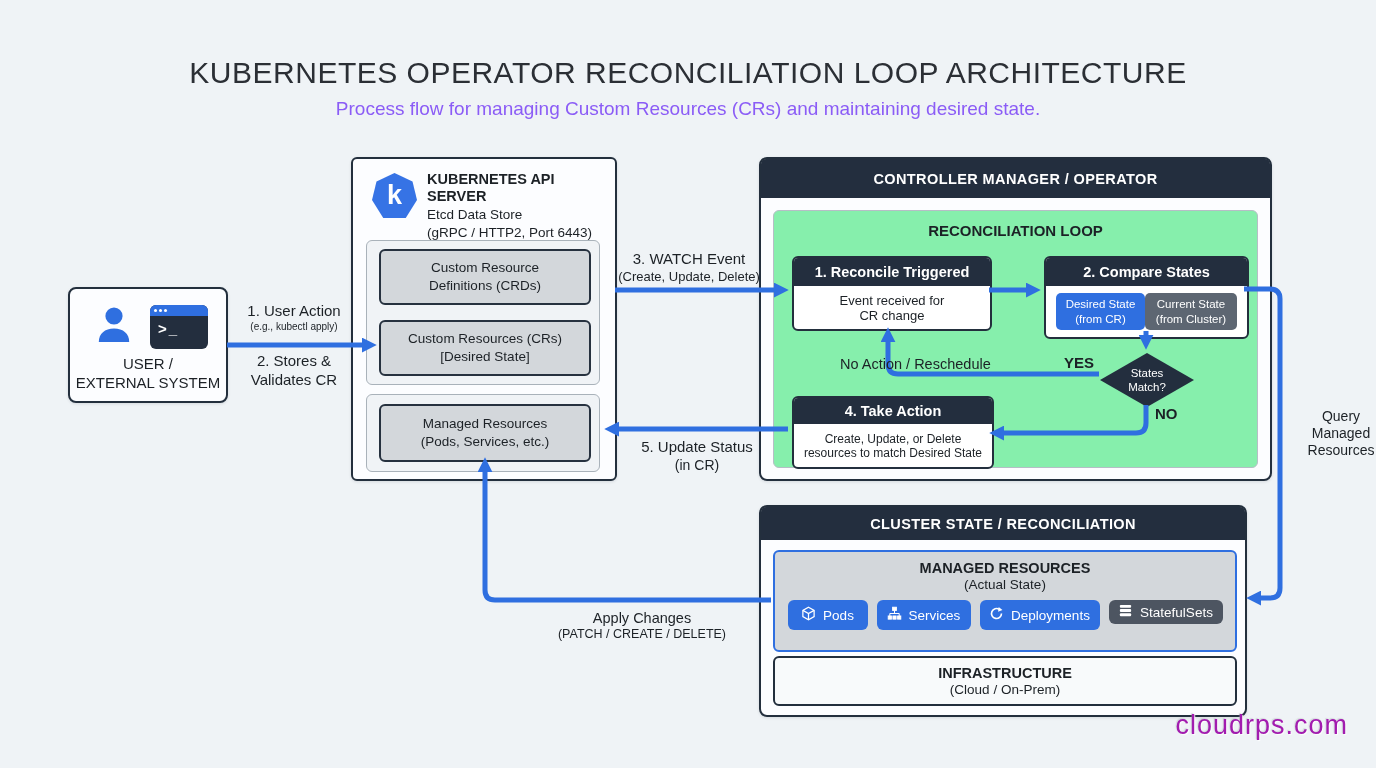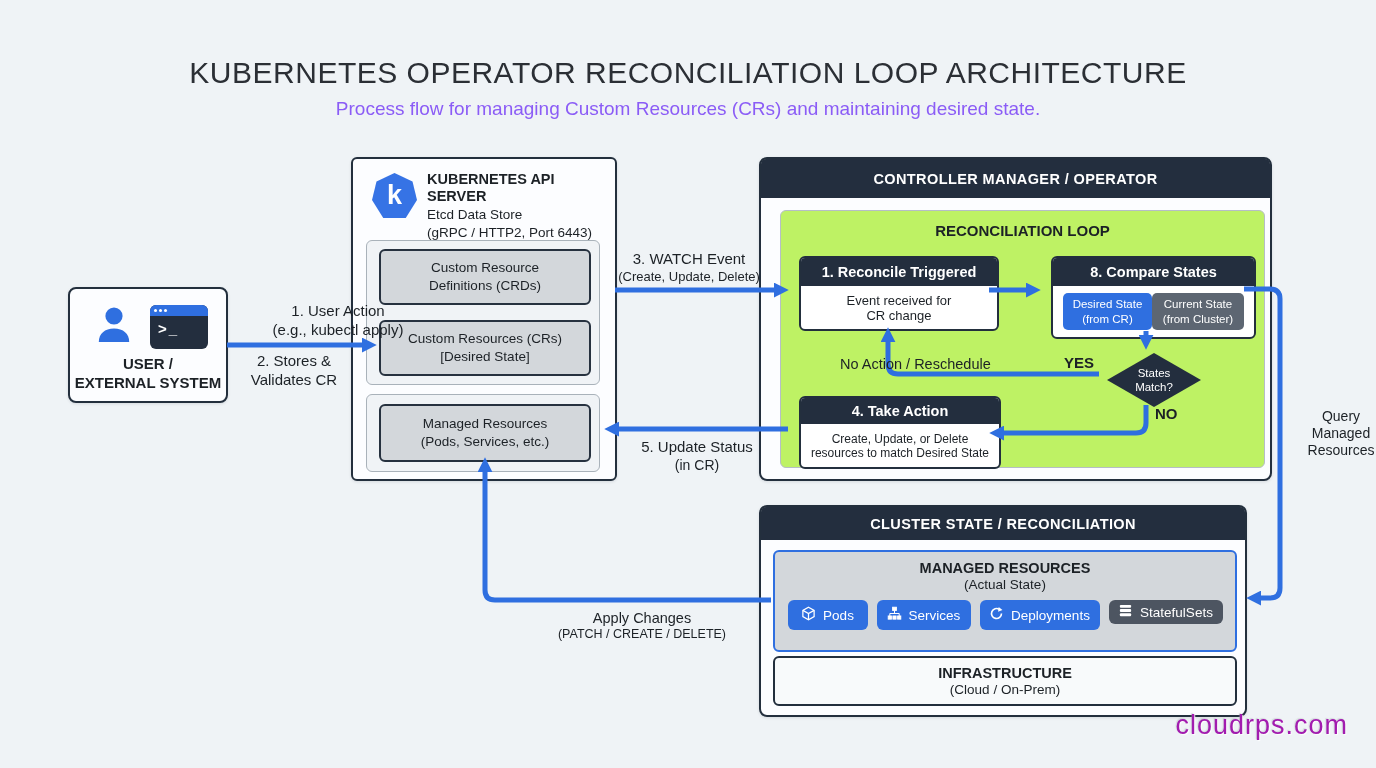--- a/index.html
+++ b/index.html
@@ -47,21 +47,21 @@
         </svg>
     </div>
     <div class="abs" style="left:80px;top:16px;width:58px;height:44px;border-radius:6px;overflow:hidden;background:#232e3e;">
       <div style="height:11px;background:#2f6fe0;display:flex;align-items:center;gap:2px;padding-left:4px;">
         <span style="width:3px;height:3px;border-radius:50%;background:#fff;display:block;"></span>
         <span style="width:3px;height:3px;border-radius:50%;background:#fff;display:block;"></span>
         <span style="width:3px;height:3px;border-radius:50%;background:#fff;display:block;"></span>
       </div>
       <div style="color:#fff;font-weight:bold;font-size:15px;padding:4px 0 0 8px;letter-spacing:2px;">&gt;_</div>
     </div>
-    <div class="abs lbl" style="left:0;right:0;top:66px;font-weight:bold;font-size:15px;">
+    <div class="abs lbl" style="left:0;right:0;top:66px;font-weight:normal;font-size:15px;">
       <span style="display:block;">USER /</span>
       <span style="display:block;">EXTERNAL SYSTEM</span>
     </div>
   </div>
 
   <div class="abs panel" style="left:351px;top:157px;width:262px;height:320px;border-radius:6px;">
     <div class="abs" style="left:19px;top:14px;width:45px;height:45px;background:#3673e5;color:#fff;
          clip-path:polygon(50% 0%,90% 19%,100% 60%,75% 100%,25% 100%,0% 60%,10% 19%);
          display:flex;align-items:center;justify-content:center;font-weight:bold;font-size:27px;">
       <span>k</span>
@@ -87,33 +87,33 @@
       <div class="abs gray-box" style="left:12px;top:9px;width:208px;height:54px;">
         <span>Managed Resources</span>
         <span>(Pods, Services, etc.)</span>
       </div>
     </div>
   </div>
 
   <div class="abs panel" style="left:759px;top:157px;width:509px;height:320px;">
     <div class="navy-header" style="height:39px;">CONTROLLER MANAGER / OPERATOR</div>
 
-    <div class="abs" style="left:19px;top:51px;width:483px;height:256px;background:#bef264;border:1.5px solid #b6bec6;border-radius:6px;">
+    <div class="abs" style="left:12px;top:51px;width:483px;height:256px;background:#86efac;border:1.5px solid #b6bec6;border-radius:6px;">
       <div class="abs" style="left:0;right:0;top:11px;text-align:center;font-weight:bold;font-size:15px;">RECONCILIATION LOOP</div>
 
       <div class="abs flow-box" style="left:18px;top:45px;width:196px;height:71px;">
         <div class="hd">1. Reconcile Triggered</div>
         <div class="bd small">
           <span>Event received for</span>
           <span>CR change</span>
         </div>
       </div>
 
       <div class="abs flow-box" style="left:270px;top:45px;width:201px;height:79px;">
-        <div class="hd">8. Compare States</div>
+        <div class="hd">2. Compare States</div>
         <div class="bd" style="flex-direction:row;">
           <div class="state-chip" style="background:#2f6fe0;width:89px;height:37px;">
             <span>Desired State</span>
             <span>(from CR)</span>
           </div>
           <div class="state-chip" style="background:#5d6672;width:92px;height:37px;">
             <span>Current State</span>
             <span>(from Cluster)</span>
           </div>
         </div>
@@ -197,23 +197,23 @@
       <path d="M989 290 H 1028" marker-end="url(#ah)"></path>
       <path d="M1146 331 V 337" marker-end="url(#ah)"></path>
       <path d="M1099 374 L 898 374 Q 888 374 888 364 L 888 340" marker-end="url(#ah)"></path>
       <path d="M1146 405 L 1146 423 Q 1146 433 1136 433 L 1002 433" marker-end="url(#ah)"></path>
       <path d="M788 429 H 617" marker-end="url(#ah)"></path>
       <path d="M771 600 L 495 600 Q 485 600 485 590 L 485 470" marker-end="url(#ah)"></path>
       <path d="M1244 289 L 1270 289 Q 1280 289 1280 299 L 1280 588 Q 1280 598 1270 598 L 1259 598" marker-end="url(#ah)"></path>
     </g>
   </svg>
 
-  <div class="abs arrow-label lbl" style="left:228px;top:302px;width:132px;padding-left:44px;">
+  <div class="abs arrow-label lbl" style="left:228px;top:302px;width:132px;">
     <span style="display:block;">1. User Action</span>
-    <span style="display:block;font-size:15px;">(e.g., kubectl apply)</span>
+    <span style="display:block;font-size:10px;">(e.g., kubectl apply)</span>
   </div>
   <div class="abs arrow-label lbl" style="left:228px;top:352px;width:132px;">
     <span style="display:block;">2. Stores &amp;</span>
     <span style="display:block;">Validates CR</span>
   </div>
   <div class="abs arrow-label lbl" style="left:608px;top:250px;width:162px;">
     <span style="display:block;">3. WATCH Event</span>
     <span style="display:block;font-size:13px;">(Create, Update, Delete)</span>
   </div>
   <div class="abs arrow-label" style="left:840px;top:356px;width:200px;font-size:14.5px;">No Action / Reschedule</div>

